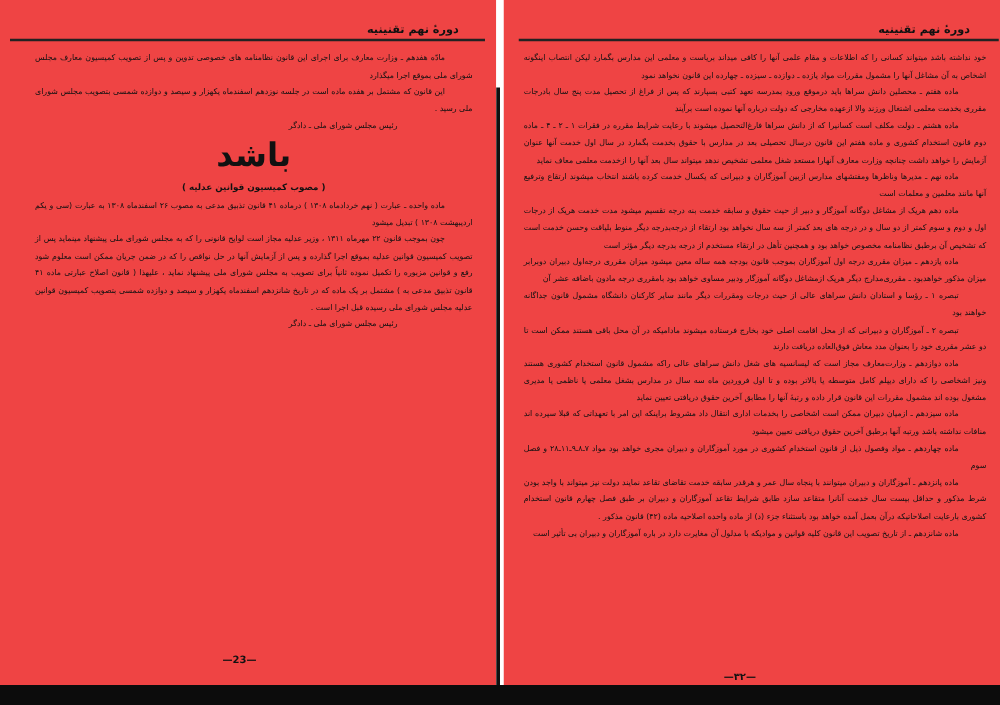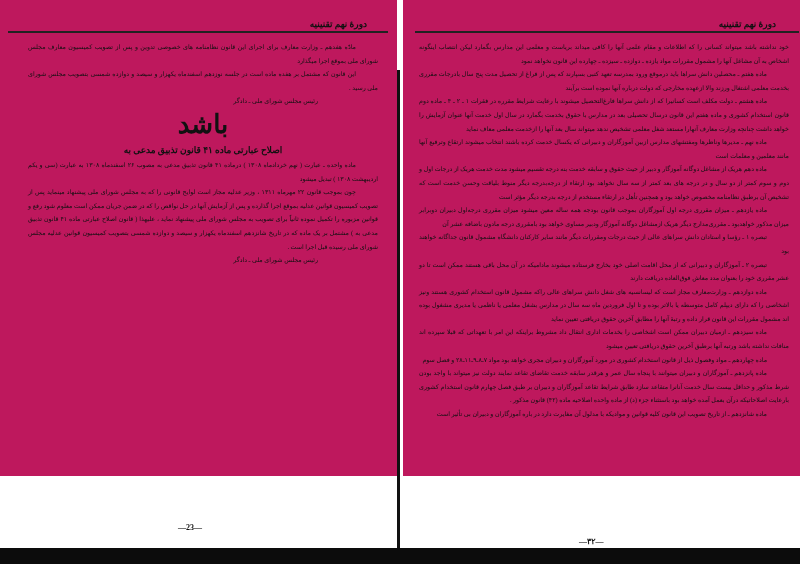--- a/index.html
+++ b/index.html
@@ -1,18 +1,18 @@
 <!DOCTYPE html>
 <html><head>
 <meta charset="utf-8">
 <style>
   html, body { margin:0; padding:0; }
   body { width:800px; height:564px; background:#ffffff; position:relative; overflow:hidden;
          font-family:"DejaVu Sans", sans-serif; color:#111; }
-  .page { position:absolute; top:0; height:476px; background:#be185d;font-family:Liberation Serif, serif; }
+  .page { position:absolute; top:0; height:548px; background:#ef4444; }
   .page.left { left:0; width:397px; }
   .page.right { left:403px; width:397px; }
   .gutter { position:absolute; left:397px; top:0; width:6px; height:564px; background:#fff; }
   .gutter-line { position:absolute; left:397px; top:70px; width:3px; height:494px; background:#111; }
   .bottom-edge { position:absolute; left:0; top:548px; width:800px; height:16px; background:#0c0c0c; }
   .header { position:absolute; top:19px; direction:rtl; font-size:9px; font-weight:bold; }
   .left .header { right:30px; }
   .right .header { right:24px; }
   .rule { position:absolute; top:31px; height:2px; background:#222; }
   .left .rule { left:8px; width:380px; }
@@ -33,21 +33,21 @@
 <body>
 
 <div class="page left">
   <div class="header">دورهٔ نهم تقنینیه</div>
   <div class="rule"></div>
   <div class="body">
     <p>مادّه هفدهم ـ وزارت معارف برای اجرای این قانون نظامنامه های خصوصی تدوین و پس از تصویب کمیسیون معارف مجلس شورای ملی بموقع اجرا میگذارد</p>
     <p>این قانون که مشتمل بر هفده ماده است در جلسه نوزدهم اسفندماه یکهزار و سیصد و دوازده شمسی بتصویب مجلس شورای ملی رسید .</p>
     <p class="sig">رئیس مجلس شورای ملی ـ دادگر</p>
     <p class="title">باشد</p>
-    <p class="subtitle">اصلاح عبارتی ماده ۴۱ قانون تذبیق مدعی به</p>
+    <p class="approved">( مصوب کمیسیون قوانین عدلیه )</p>
     <p>ماده واحده ـ عبارت ( نهم خردادماه ۱۳۰۸ ) درماده ۴۱ قانون تذبیق مدعی به مصوب ۲۶ اسفندماه ۱۳۰۸ به عبارت (سی و یکم اردیبهشت ۱۳۰۸ ) تبدیل میشود</p>
     <p>چون بموجب قانون ۲۲ مهرماه ۱۳۱۱ ، وزیر عدلیه مجاز است لوایح قانونی را که به مجلس شورای ملی پیشنهاد مینماید پس از تصویب کمیسیون قوانین عدلیه بموقع اجرا گذارده و پس از آزمایش آنها در حل نواقص را که در ضمن جریان ممکن است معلوم شود رفع و قوانین مزبوره را تکمیل نموده ثانیاً برای تصویب به مجلس شورای ملی پیشنهاد نماید ، علیهذا ( قانون اصلاح عبارتی ماده ۴۱ قانون تذبیق مدعی به ) مشتمل بر یک ماده که در تاریخ شانزدهم اسفندماه یکهزار و سیصد و دوازده شمسی بتصویب کمیسیون قوانین عدلیه مجلس شورای ملی رسیده قبل اجرا است .</p>
     <p class="sig">رئیس مجلس شورای ملی ـ دادگر</p>
   </div>
   <div class="folio">—23—</div>
 </div>
 
 <div class="gutter"></div>
 <div class="gutter-line"></div>
 

